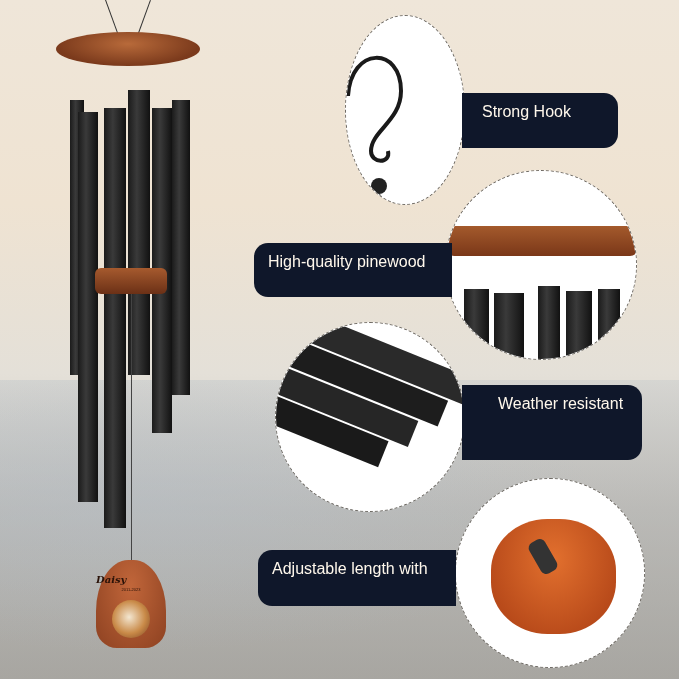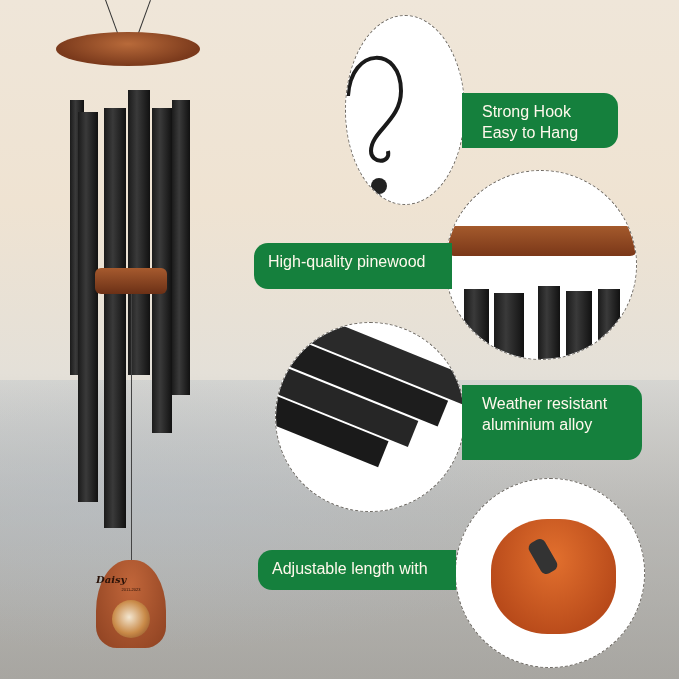--- a/index.html
+++ b/index.html
@@ -4,21 +4,21 @@
 <style>
   html, body { margin:0; padding:0; }
   body { width:679px; height:679px; overflow:hidden; position:relative;
     font-family:"Liberation Sans", sans-serif;
     background: linear-gradient(180deg, #efe6d9 0%, #efe3d2 30%, #e4e0d8 55%, #c9c6c0 75%, #bdb9b1 100%); }
   .sea { position:absolute; left:0; top:380px; width:679px; height:299px;
     background: radial-gradient(ellipse at 20% 40%, rgba(180,190,200,0.45) 0%, rgba(180,190,200,0) 60%),
                 linear-gradient(180deg, rgba(190,196,200,0.35), rgba(150,150,148,0.55)); }
   .abs { position:absolute; }
   .circle { position:absolute; border-radius:50%; background:#fff; border:1.5px dashed #6e6a64; overflow:hidden; box-sizing:border-box; }
-  .label { position:absolute; background:#15803d; color:#fff8ec; font-size:16px; line-height:21px; padding:8px 14px; box-sizing:border-box; }
+  .label { position:absolute; background:#0f172a; color:#fff8ec; font-size:16px; line-height:21px; padding:8px 14px; box-sizing:border-box; }
   .lbl-right { border-radius:0 14px 14px 0; }
   .lbl-left { border-radius:14px 0 0 14px; }
   .tube { position:absolute; background:linear-gradient(90deg,#1b1b1b,#3a3a3a 40%,#111 100%); }
   .wire { position:absolute; width:1px; background:#333; transform-origin:top left; }
 </style>
 </head>
 <body>
 
 <div class="sea"></div>
 
@@ -69,24 +69,22 @@
   </svg>
 </div>
 
 <div class="circle" style="left:455px;top:478px;width:190px;height:190px;">
   <div class="abs" style="left:35px;top:40px;width:125px;height:115px;border-radius:45%;background:radial-gradient(ellipse at 50% 35%,#e2702e,#b84a1a 75%);"></div>
   <div class="abs" style="left:78px;top:60px;width:18px;height:35px;border-radius:6px;background:#333;transform:rotate(-30deg)"></div>
 </div>
 
 <div class="label lbl-right" style="left:462px;top:93px;width:156px;height:55px;padding-left:20px">
   <div>Strong Hook</div>
-  <div>Easy to Hang</div>
 </div>
-<div class="label lbl-left" style="left:254px;top:243px;width:198px;height:46px">
+<div class="label lbl-left" style="left:254px;top:243px;width:198px;height:54px">
   <div>High-quality pinewood</div>
 </div>
-<div class="label lbl-right" style="left:462px;top:385px;width:180px;height:75px;padding-left:20px">
+<div class="label lbl-right" style="left:462px;top:385px;width:180px;height:75px;padding-left:36px">
   <div>Weather resistant</div>
-  <div>aluminium alloy</div>
 </div>
-<div class="label lbl-left" style="left:258px;top:550px;width:198px;height:40px">
+<div class="label lbl-left" style="left:258px;top:550px;width:198px;height:56px">
   <div>Adjustable length with</div>
 </div>
 
 </body></html>

